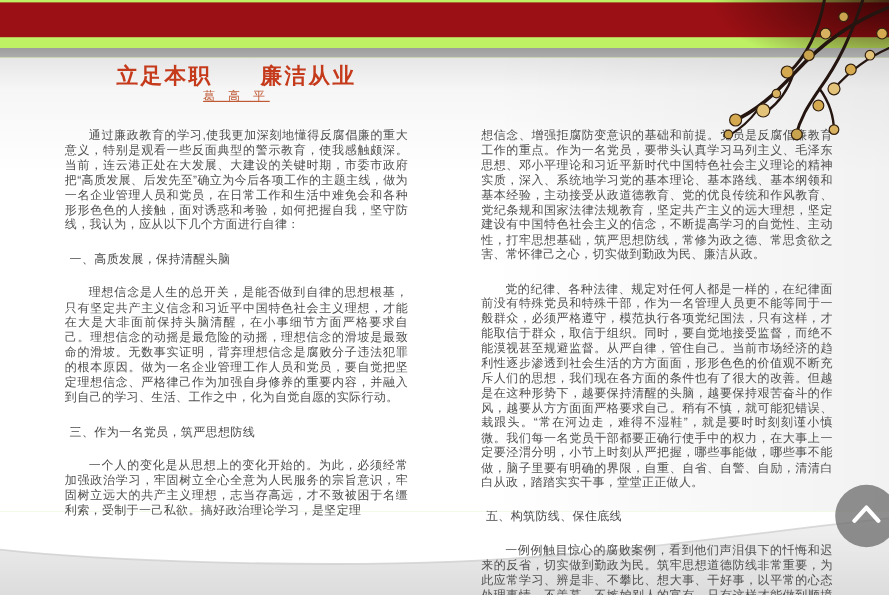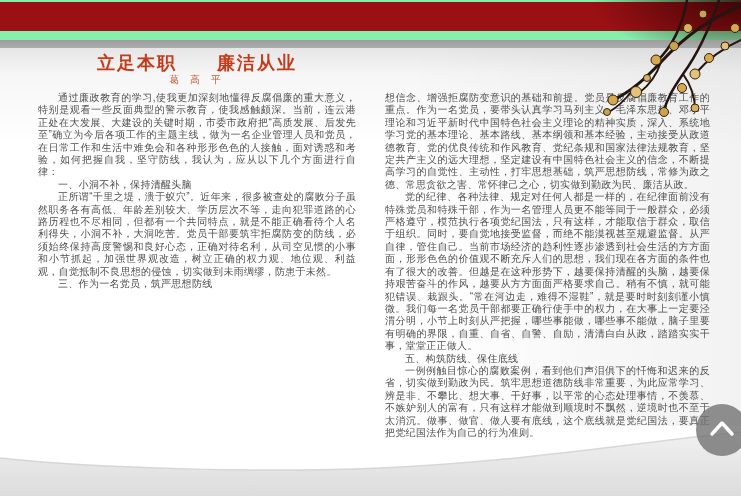--- a/index.html
+++ b/index.html
@@ -1,48 +1,48 @@
 <!DOCTYPE html>
 <html><head>
 <meta charset="utf-8">
 <style>
   html,body{margin:0;padding:0;}
   body{
     width:741px;height:496px;overflow:hidden;
     font-family:"Liberation Sans","DejaVu Sans",sans-serif;
     background:#ffffff;
   }
-  .screen{position:relative;width:741px;height:496px;overflow:hidden;background:#86efac;}
+  .screen{position:relative;width:741px;height:496px;overflow:hidden;background:#bef264;}
 
   
   .band-red{position:absolute;top:2px;left:0;width:741px;height:29px;background:#9b1014;}
   .corner-shade{position:absolute;top:0;right:0;width:150px;height:60px;
     background:radial-gradient(ellipse at 100% 0%, rgba(45,2,3,0.85) 0%, rgba(45,2,3,0.0) 70%);}
   .band-gray{position:absolute;top:40px;left:0;width:741px;height:8px;
     background:linear-gradient(#9d9d9d,#adadad);}
 
   
   .page-bg{position:absolute;top:48px;left:0;width:741px;height:378px;
     background-image:
       linear-gradient(to right, rgba(0,0,0,0) 55%, rgba(0,0,0,0.05) 100%),
       linear-gradient(to bottom, #e6e6e6 0px, #f6f6f6 26px, #ffffff 95px);}
   .bottom-curve{position:absolute;left:0;top:426px;width:741px;height:70px;}
 
   
   .title{position:absolute;top:51px;left:38px;width:318px;text-align:center;
     font-size:18px;font-weight:bold;letter-spacing:2px;color:#c53a1b;z-index:3;}
   .author{position:absolute;top:73px;left:38px;width:318px;text-align:center;
-    font-size:10px;letter-spacing:4px;color:#bf5a35;z-index:3;}
+    font-size:10px;letter-spacing:4px;color:#bf5a35;z-index:3;text-decoration:underline;}
 
   
   .columns{position:absolute;top:92px;left:38px;width:672px;display:flex;gap:29px;z-index:3;}
   .col{color:#4f4f4f;font-size:10px;line-height:12.4px;letter-spacing:0.3px;}
   .col-left{width:318px;}
   .col-right{width:325px;}
-  .para{margin:0;text-indent:2em;text-align:justify;}
+  .para{margin:16px;text-indent:2em;text-align:justify;}
   .para.flush{text-indent:0;}
   .heading{margin:0;text-indent:2em;color:#4a4a4a;}
 
   
   .blossom{position:absolute;top:0;right:0;width:152px;height:138px;z-index:4;}
 
   
   .backtop{position:absolute;left:696px;top:404px;width:52px;height:52px;border-radius:50%;
     background:rgba(112,112,112,0.78);z-index:5;display:flex;align-items:center;justify-content:center;
     cursor:pointer;}
@@ -70,23 +70,24 @@
     <path d="M0 0 H741 V6 C640 16 520 36 380 42 C260 47 90 42 0 32 Z" fill="#ffffff"></path>
     <path d="M0 32 C90 42 260 47 380 42 C520 36 640 16 741 6" fill="none" stroke="#cfcfcf" stroke-width="1.5" opacity="0.8"></path>
   </svg>
 
   <div class="title">立足本职　　廉洁从业</div>
   <div class="author">葛 高 平</div>
 
   <div class="columns">
     <div class="col col-left">
       <p class="para">通过廉政教育的学习,使我更加深刻地懂得反腐倡廉的重大意义，特别是观看一些反面典型的警示教育，使我感触颇深。当前，连云港正处在大发展、大建设的关键时期，市委市政府把“高质发展、后发先至”确立为今后各项工作的主题主线，做为一名企业管理人员和党员，在日常工作和生活中难免会和各种形形色色的人接触，面对诱惑和考验，如何把握自我，坚守防线，我认为，应从以下几个方面进行自律：</p>
-      <p class="heading">一、小洞不补，保持清醒头脑</p>
-      <p class="para">正所谓“千里之堤，溃于蚁穴”。近年来，很多被查处的腐败分子虽然职务各有高低、年龄差别较大、学历层次不等，走向犯罪道路的心路历程也不尽相同，但都有一个共同特点，就是不能正确看待个人名利得失，小洞不补，大洞吃苦。党员干部要筑牢拒腐防变的防线，必须始终保持高度警惕和良好心态，正确对待名利，从司空见惯的小事和小节抓起，加强世界观改造，树立正确的权力观、地位观、利益观，自觉抵制不良思想的侵蚀，切实做到未雨绸缪，防患于未然。</p>
+      <p class="heading">一、高质发展，保持清醒头脑</p>
+      <p class="para">理想信念是人生的总开关，是能否做到自律的思想根基，只有坚定共产主义信念和习近平中国特色社会主义理想，才能在大是大非面前保持头脑清醒，在小事细节方面严格要求自己。理想信念的动摇是最危险的动摇，理想信念的滑坡是最致命的滑坡。无数事实证明，背弃理想信念是腐败分子违法犯罪的根本原因。做为一名企业管理工作人员和党员，要自觉把坚定理想信念、严格律己作为加强自身修养的重要内容，并融入到自己的学习、生活、工作之中，化为自觉自愿的实际行动。</p>
       <p class="heading">三、作为一名党员，筑严思想防线</p>
+      <p class="para">一个人的变化是从思想上的变化开始的。为此，必须经常加强政治学习，牢固树立全心全意为人民服务的宗旨意识，牢固树立远大的共产主义理想，志当存高远，才不致被困于名缰利索，受制于一己私欲。搞好政治理论学习，是坚定理</p>
     </div>
     <div class="col col-right">
       <p class="para flush">想信念、增强拒腐防变意识的基础和前提。党员是反腐倡廉教育工作的重点。作为一名党员，要带头认真学习马列主义、毛泽东思想、邓小平理论和习近平新时代中国特色社会主义理论的精神实质，深入、系统地学习党的基本理论、基本路线、基本纲领和基本经验，主动接受从政道德教育、党的优良传统和作风教育、党纪条规和国家法律法规教育，坚定共产主义的远大理想，坚定建设有中国特色社会主义的信念，不断提高学习的自觉性、主动性，打牢思想基础，筑严思想防线，常修为政之德、常思贪欲之害、常怀律己之心，切实做到勤政为民、廉洁从政。</p>
       <p class="para">党的纪律、各种法律、规定对任何人都是一样的，在纪律面前没有特殊党员和特殊干部，作为一名管理人员更不能等同于一般群众，必须严格遵守，模范执行各项党纪国法，只有这样，才能取信于群众，取信于组织。同时，要自觉地接受监督，而绝不能漠视甚至规避监督。从严自律，管住自己。当前市场经济的趋利性逐步渗透到社会生活的方方面面，形形色色的价值观不断充斥人们的思想，我们现在各方面的条件也有了很大的改善。但越是在这种形势下，越要保持清醒的头脑，越要保持艰苦奋斗的作风，越要从方方面面严格要求自己。稍有不慎，就可能犯错误、栽跟头。“常在河边走，难得不湿鞋”，就是要时时刻刻谨小慎微。我们每一名党员干部都要正确行使手中的权力，在大事上一定要泾渭分明，小节上时刻从严把握，哪些事能做，哪些事不能做，脑子里要有明确的界限，自重、自省、自警、自励，清清白白从政，踏踏实实干事，堂堂正正做人。</p>
       <p class="heading">五、构筑防线、保住底线</p>
       <p class="para">一例例触目惊心的腐败案例，看到他们声泪俱下的忏悔和迟来的反省，切实做到勤政为民。筑牢思想道德防线非常重要，为此应常学习、辨是非、不攀比、想大事、干好事，以平常的心态处理事情，不羡慕、不嫉妒别人的富有，只有这样才能做到顺境时不飘然，逆境时也不至于太消沉。做事、做官、做人要有底线，这个底线就是党纪国法，要真正把党纪国法作为自己的行为准则。</p>
     </div>
   </div>
 
   <svg class="blossom" viewBox="0 0 152 138">

